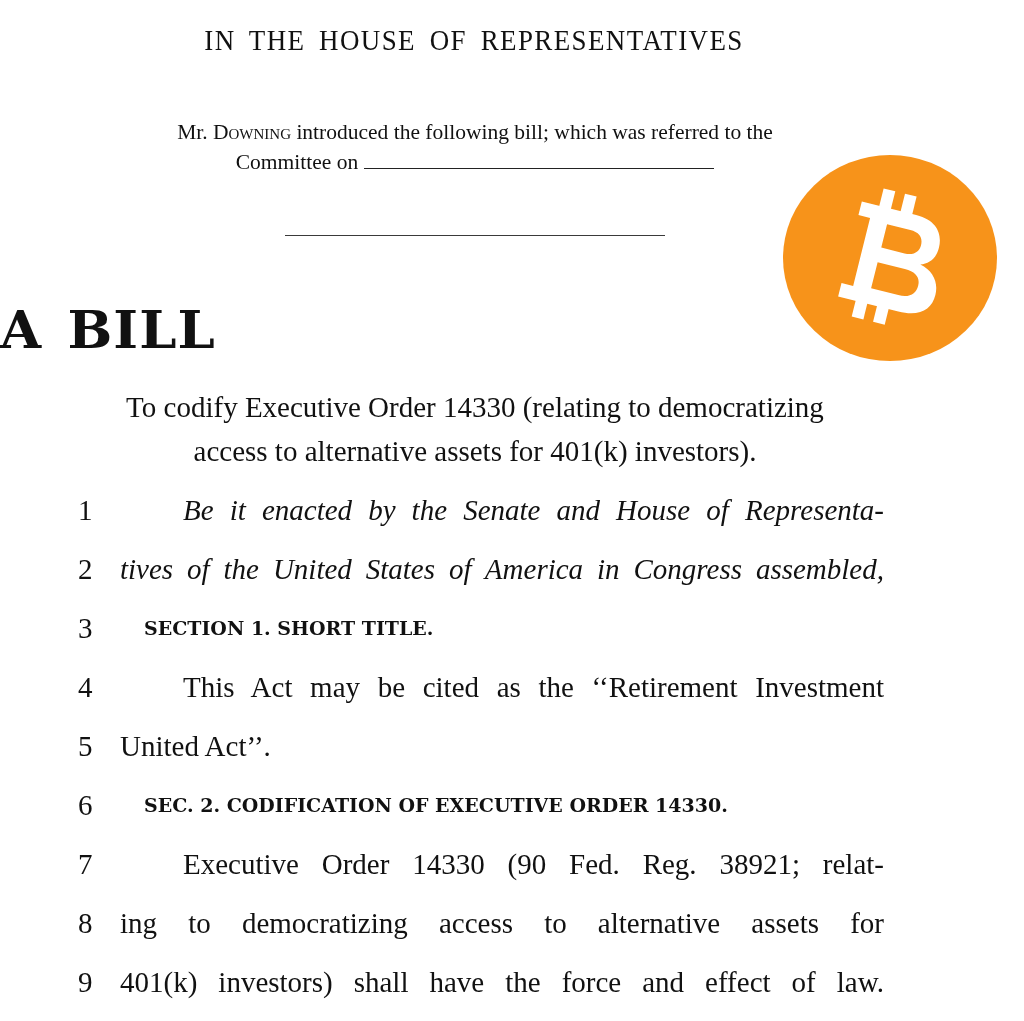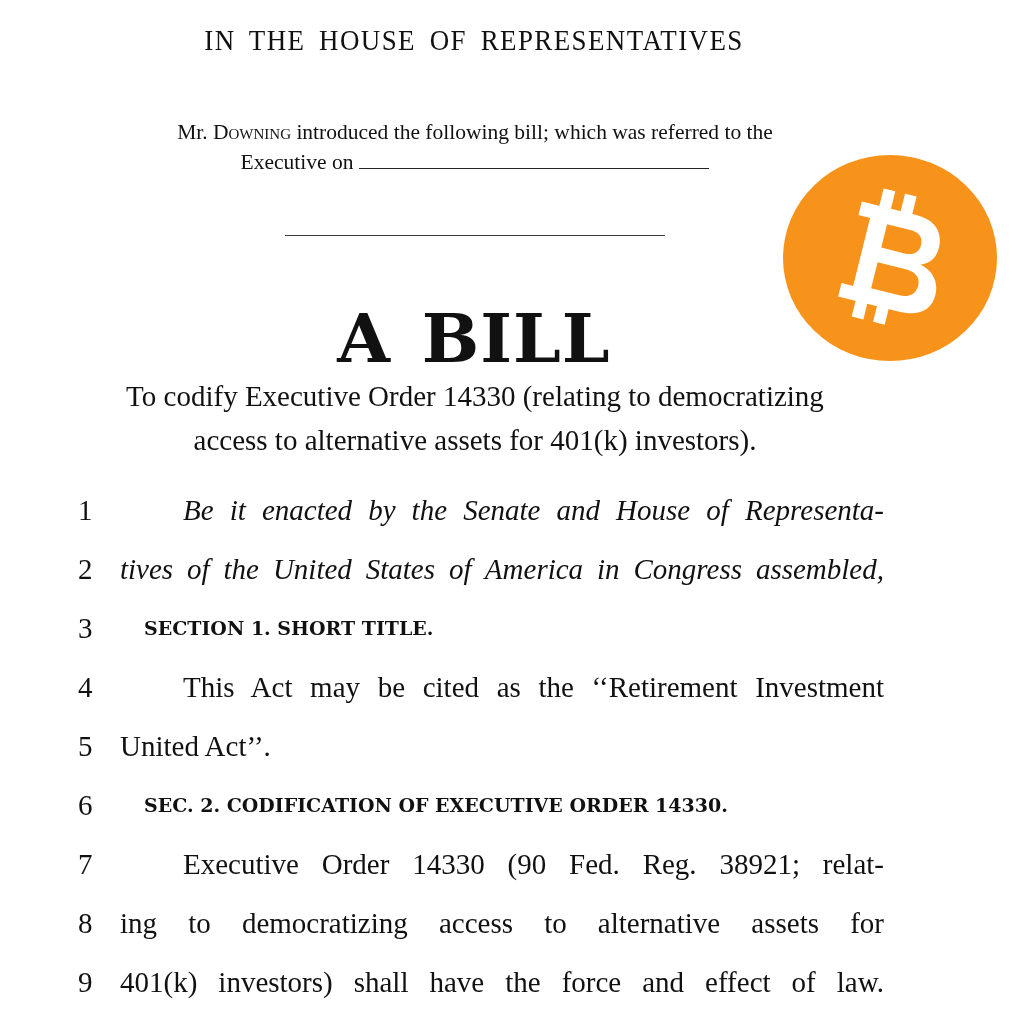--- a/index.html
+++ b/index.html
@@ -42,29 +42,29 @@
       height: 20px;
       vertical-align: baseline;
       margin-left: 6px;
     }
     .rule {
       left: 285px; top: 235px; width: 380px; height: 0;
       border-top: 1.6px solid #3a3a3a;
     }
     .bill-heading {
       left: 0; width: 948px; top: 298px;
-      text-align: center;
+      text-align: left;
       font-family: "DejaVu Serif", serif;
       font-weight: bold;
-      font-size: 68px;
+      font-size: 53px;
       letter-spacing: 1px;
       word-spacing: 6px;
     }
     .long-title {
-      left: 60px; width: 830px; top: 374px;
+      left: 60px; width: 830px; top: 385px;
       text-align: center;
       font-family: "Liberation Serif", serif;
       font-size: 29px;
       line-height: 44px;
     }
     .line {
       left: 78px; width: 806px; height: 40px;
       font-family: "Liberation Serif", serif;
       font-size: 29px;
       line-height: 40px;
@@ -98,21 +98,21 @@
       width: 215px; height: 208px;
     }
   </style>
 </head>
 <body>
 
 <div class="abs chamber">IN THE HOUSE OF REPRESENTATIVES</div>
 
 <div class="abs intro">
   <span>Mr. </span><span class="smallcaps">Downing</span><span> introduced the following bill; which was referred to the</span><br>
-  <span>Executive on</span><span class="committee-blank"></span>
+  <span>Committee on</span><span class="committee-blank"></span>
 </div>
 
 <div class="abs rule"></div>
 
 <div class="abs bill-heading">A BILL</div>
 
 <div class="abs long-title">
   <div>To codify Executive Order 14330 (relating to democratizing</div>
   <div>access to alternative assets for 401(k) investors).</div>
 </div>

